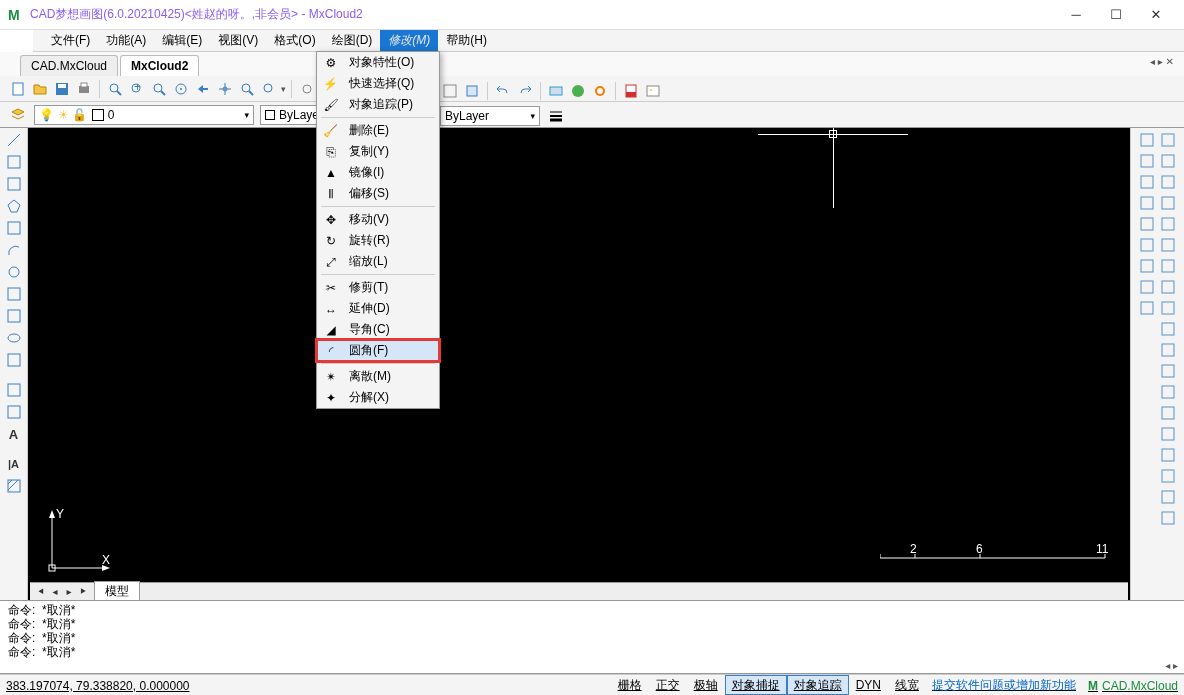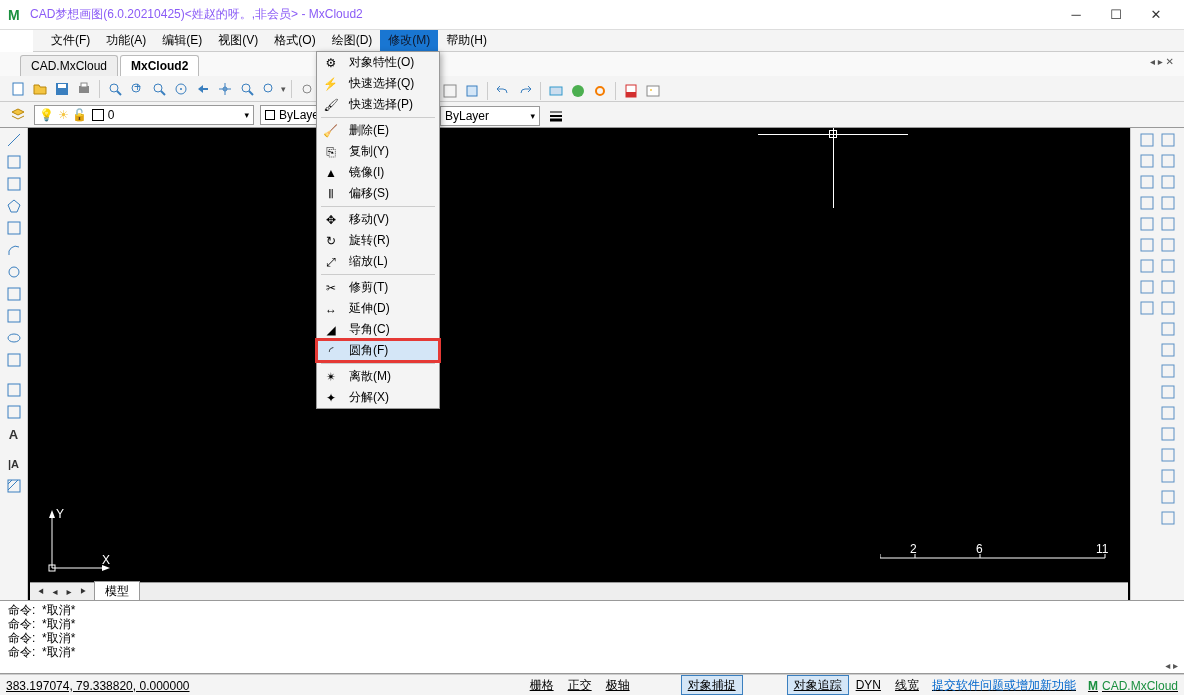--- a/index.html
+++ b/index.html
@@ -5,21 +5,21 @@
 * { margin: 0; padding: 0; box-sizing: border-box; font-family: "Microsoft YaHei", SimSun, Arial, sans-serif; font-size: 12px; }
 body { background: #fff; overflow: hidden; width: 1184px; height: 695px; position: relative; }
 
 .titlebar { height: 30px; background: #fff; display: flex; align-items: center; padding: 0 8px; border-bottom: 1px solid #ddd; }
 .titlebar .app-icon { width: 16px; height: 16px; margin-right: 6px; color: #1a8f3f; font-weight: bold; font-size: 14px; }
 .titlebar .title { flex: 1; color: #8b5cf6; }
 .titlebar .win-btn { width: 40px; height: 28px; display: flex; align-items: center; justify-content: center; color: #333; font-size: 13px; }
 
 .menubar { height: 22px; display: flex; align-items: center; padding: 0 10px; gap: 0; border-bottom: 1px solid #ccc; background: #f4f4f4; margin-left: 33px; }
 .menubar .menu-item { padding: 2px 8px; cursor: default; }
-.menubar .menu-item.open { background: #1976d2; color: #0f172a; }
+.menubar .menu-item.open { background: #1976d2; color: #e5e5e5; font-style: italic; }
 
 .doc-tabs { height: 24px; display: flex; align-items: flex-end; padding: 2px 20px 0; gap: 2px; position: relative; background: #f9f9f9; }
 .doc-tab { padding: 3px 10px; border: 1px solid #bbb; border-bottom: none; border-radius: 3px 3px 0 0; background: #eee; }
 .doc-tab.active { background: #fff; font-weight: bold; }
 .doc-tabs .right-ctrls { position: absolute; right: 10px; top: 4px; display: flex; gap: 2px; font-size: 10px; color: #555; }
 
 .toolbar1 { height: 26px; display: flex; align-items: center; padding: 0 8px; gap: 2px; border-bottom: 1px solid #ccc; background: #f4f4f4; }
 .tbtn { width: 20px; height: 20px; display: flex; align-items: center; justify-content: center; border: 1px solid transparent; }
 .sep { width: 1px; height: 18px; background: #ccc; margin: 0 3px; }
 .toolbar2 { height: 26px; display: flex; align-items: center; padding: 0 8px; gap: 6px; border-bottom: 1px solid #999; background: #f4f4f4; }
@@ -43,21 +43,21 @@
 .model-tabs .mtab { padding: 1px 10px; border: 1px solid #999; background: #fff; margin-left: 4px; }
 
 .cmd { height: 74px; background: #fff; border-top: 1px solid #999; border-bottom: 1px solid #999; padding: 2px 8px; font-family: SimSun, monospace; overflow: hidden; position: relative; }
 .cmd .line { line-height: 14px; white-space: pre; }
 .cmd .hscroll { position: absolute; right: 6px; bottom: 2px; display: flex; gap: 2px; font-size: 10px; color: #555; }
 
 .statusbar { height: 22px; background: #f4f4f4; display: flex; align-items: center; padding: 0 6px; border-top: 1px solid #ccc; font-family: SimSun, monospace; text-decoration: underline; }
 .statusbar .coords { flex: 0 0 auto; }
 .statusbar .spacer { flex: 1; }
 .statusbar .sbtn { padding: 2px 6px; border: 1px solid transparent; }
-.statusbar .sbtn.on { border: 1px solid #3a7fbf; background: #d4e6f7; margin-left: 44px; }
+.statusbar .sbtn.on { border: 1px solid #3a7fbf; background: #d4e6f7; }
 .statusbar .link { color: #0066cc; padding: 0 6px; }
 .statusbar .brand { color: #1a8f3f; padding-left: 6px; display: flex; align-items: center; gap: 4px; }
 
 .dropdown { position: absolute; left: 316px; top: 51px; width: 124px; background: #f4f4f4; border: 1px solid #999; box-shadow: 2px 2px 6px rgba(0,0,0,.3); z-index: 100; }
 .dropdown .dd-item { display: flex; align-items: center; height: 21px; padding: 0 8px 0 4px; gap: 8px; }
 .dropdown .dd-icon { width: 20px; height: 16px; display: flex; align-items: center; justify-content: center; }
 .dropdown .dd-sep { height: 1px; background: #ccc; margin: 2px 4px; }
 .dropdown .highlight { outline: 3px solid #e53935; outline-offset: -1px; background: #d4e6f7; }
 
 svg { display: block; }
@@ -528,21 +528,21 @@
     <div class="dd-item">
       <span class="dd-icon">⚙</span>
       <span>对象特性(O)</span>
     </div>
     <div class="dd-item">
       <span class="dd-icon">⚡</span>
       <span>快速选择(Q)</span>
     </div>
     <div class="dd-item">
       <span class="dd-icon">🖌</span>
-      <span>快速选择(P)</span>
+      <span>对象追踪(P)</span>
     </div>
     <div class="dd-sep"></div>
     <div class="dd-item">
       <span class="dd-icon">🧹</span>
       <span>删除(E)</span>
     </div>
     <div class="dd-item">
       <span class="dd-icon">⎘</span>
       <span>复制(Y)</span>
     </div>

